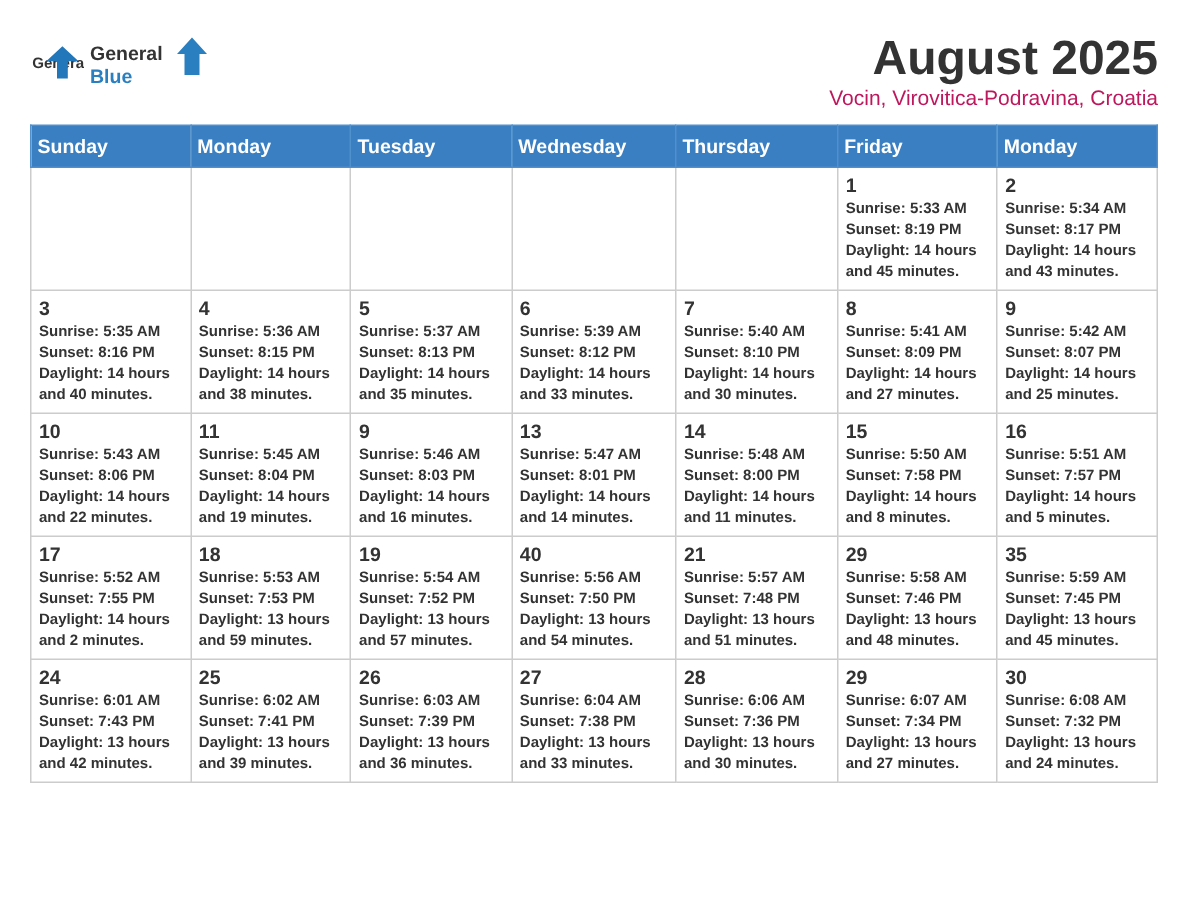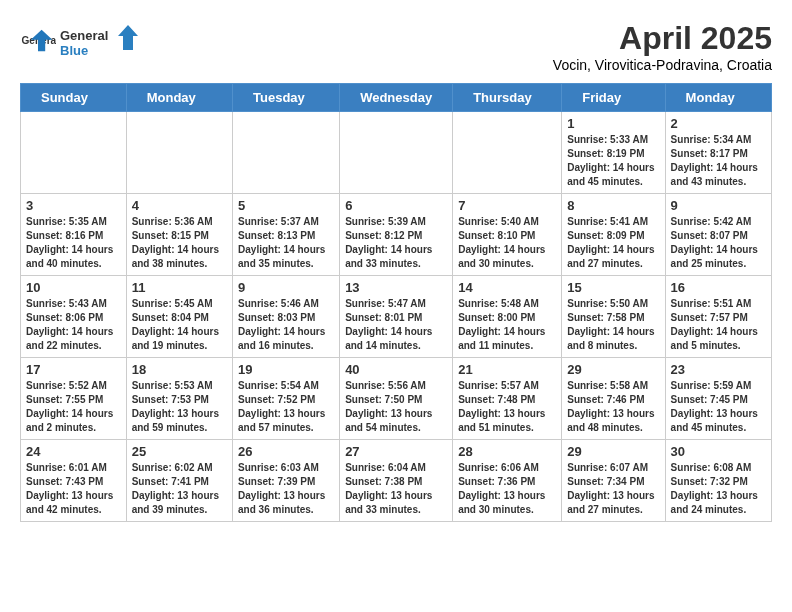--- a/index.html
+++ b/index.html
@@ -28,33 +28,33 @@
     .title-area {
       text-align: right;
     }
     .month-year {
       font-size: 32px;
       font-weight: bold;
       color: #333;
     }
     .subtitle {
       font-size: 14px;
-      color: #000000;
+      color: #be185d;
     }
     table {
       width: 100%;
       border-collapse: collapse;
       border: 1px solid #ccc;
     }
     thead tr th {
       background-color: #3a7fc1;
       color: white;
       font-size: 13px;
       font-weight: bold;
-      padding: 6px 20px;
+      padding: 6px 4px;
       text-align: left;
       border: 1px solid #5090cc;
     }
     tbody tr td {
       vertical-align: top;
       border: 1px solid #ccc;
       padding: 4px 5px;
       font-size: 10.5px;
       color: #333;
       width: 113px;
@@ -91,21 +91,21 @@
     </svg>
     <div>
       <svg width="80" height="40" viewBox="0 0 80 40" xmlns="http://www.w3.org/2000/svg">
         <text x="0" y="20" font-size="13" font-weight="bold" fill="#333" font-family="Arial">General</text>
         <text x="0" y="35" font-size="13" font-weight="bold" fill="#2a7fc0" font-family="Arial">Blue</text>
         <polygon points="68,5 78,16 73,16 73,30 63,30 63,16 58,16" fill="#2a7fc0"></polygon>
       </svg>
     </div>
   </div>
   <div class="title-area">
-    <div class="month-year">April 2025</div>
+    <div class="month-year">August 2025</div>
     <div class="subtitle">Vocin, Virovitica-Podravina, Croatia</div>
   </div>
 </div>
 
 <table>
   <thead>
     <tr>
     <th>Sunday</th>
         <th>Monday</th>
         <th>Tuesday</th>
@@ -210,21 +210,21 @@
         </td>
         <td>
           <span class="day-number">21</span>
           <div class="day-info">Sunrise: 5:57 AM<br>Sunset: 7:48 PM<br>Daylight: 13 hours and 51 minutes.</div>
         </td>
         <td>
           <span class="day-number">29</span>
           <div class="day-info">Sunrise: 5:58 AM<br>Sunset: 7:46 PM<br>Daylight: 13 hours and 48 minutes.</div>
         </td>
         <td>
-          <span class="day-number">23</span>
+          <span class="day-number">35</span>
           <div class="day-info">Sunrise: 5:59 AM<br>Sunset: 7:45 PM<br>Daylight: 13 hours and 45 minutes.</div>
         </td>
       </tr>
       <tr>
         <td>
           <span class="day-number">24</span>
           <div class="day-info">Sunrise: 6:01 AM<br>Sunset: 7:43 PM<br>Daylight: 13 hours and 42 minutes.</div>
         </td>
         <td>
           <span class="day-number">25</span>

